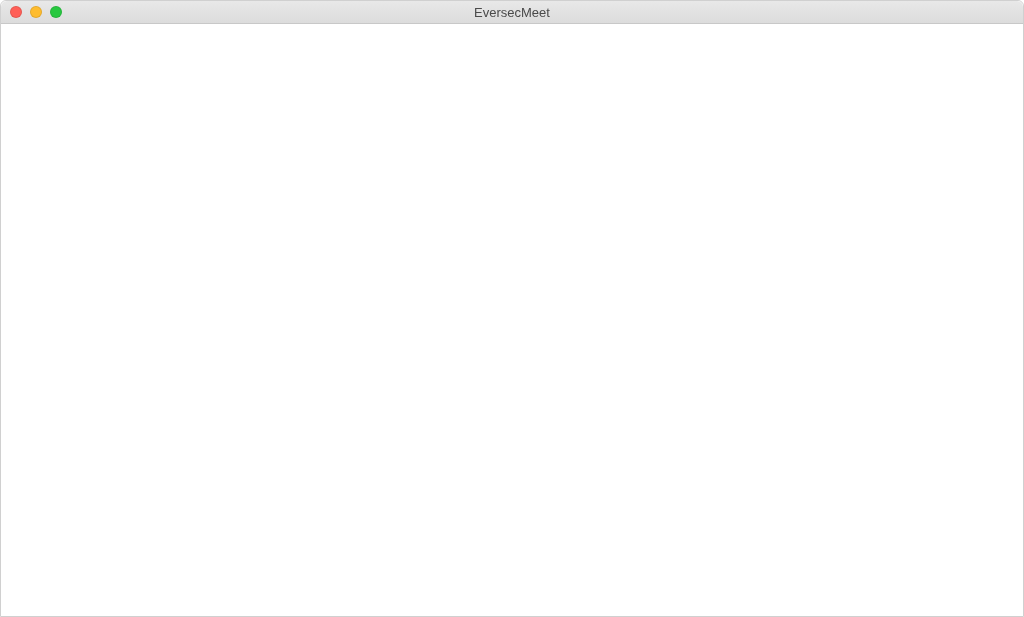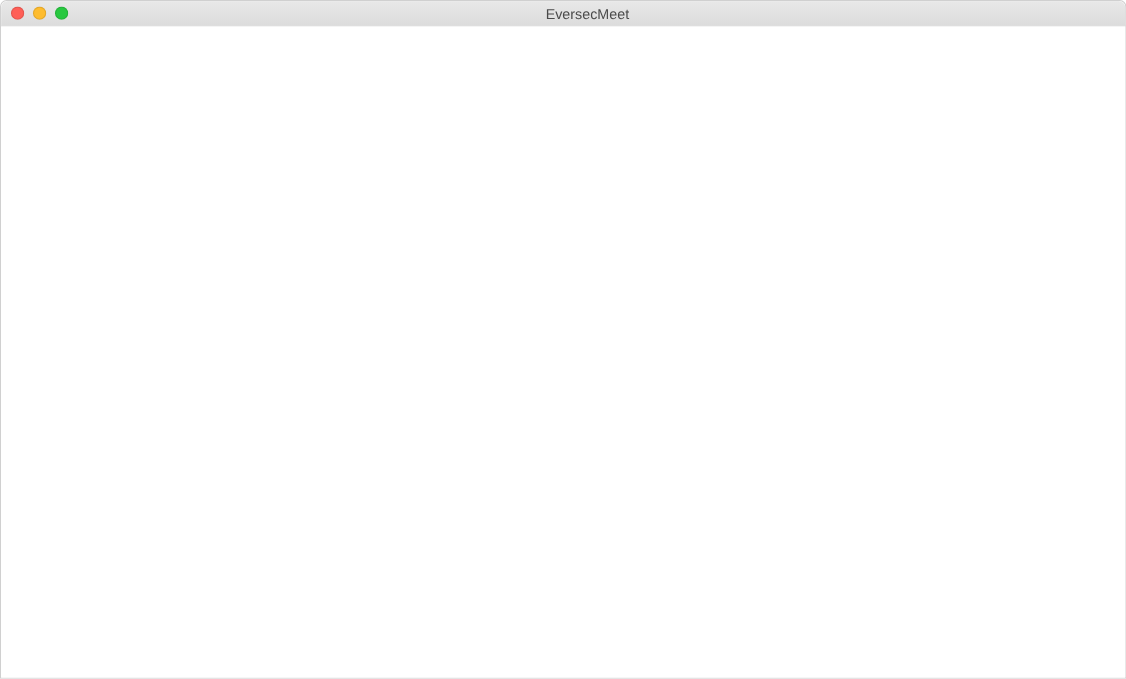--- a/index.html
+++ b/index.html
@@ -54,21 +54,20 @@
       background: #28c840;
       border: 0.5px solid rgba(0,0,0,0.1);
     }
     .window-title {
       position: absolute;
       left: 50%;
       transform: translateX(-50%);
       font-size: 13px;
       color: #4a4a4a;
       font-weight: 400;
-      margin-left: 22px;
     }
     .content {
       flex: 1;
       background: #ffffff;
     }
   </style>
 </head>
 <body>
 
 <div class="window">

